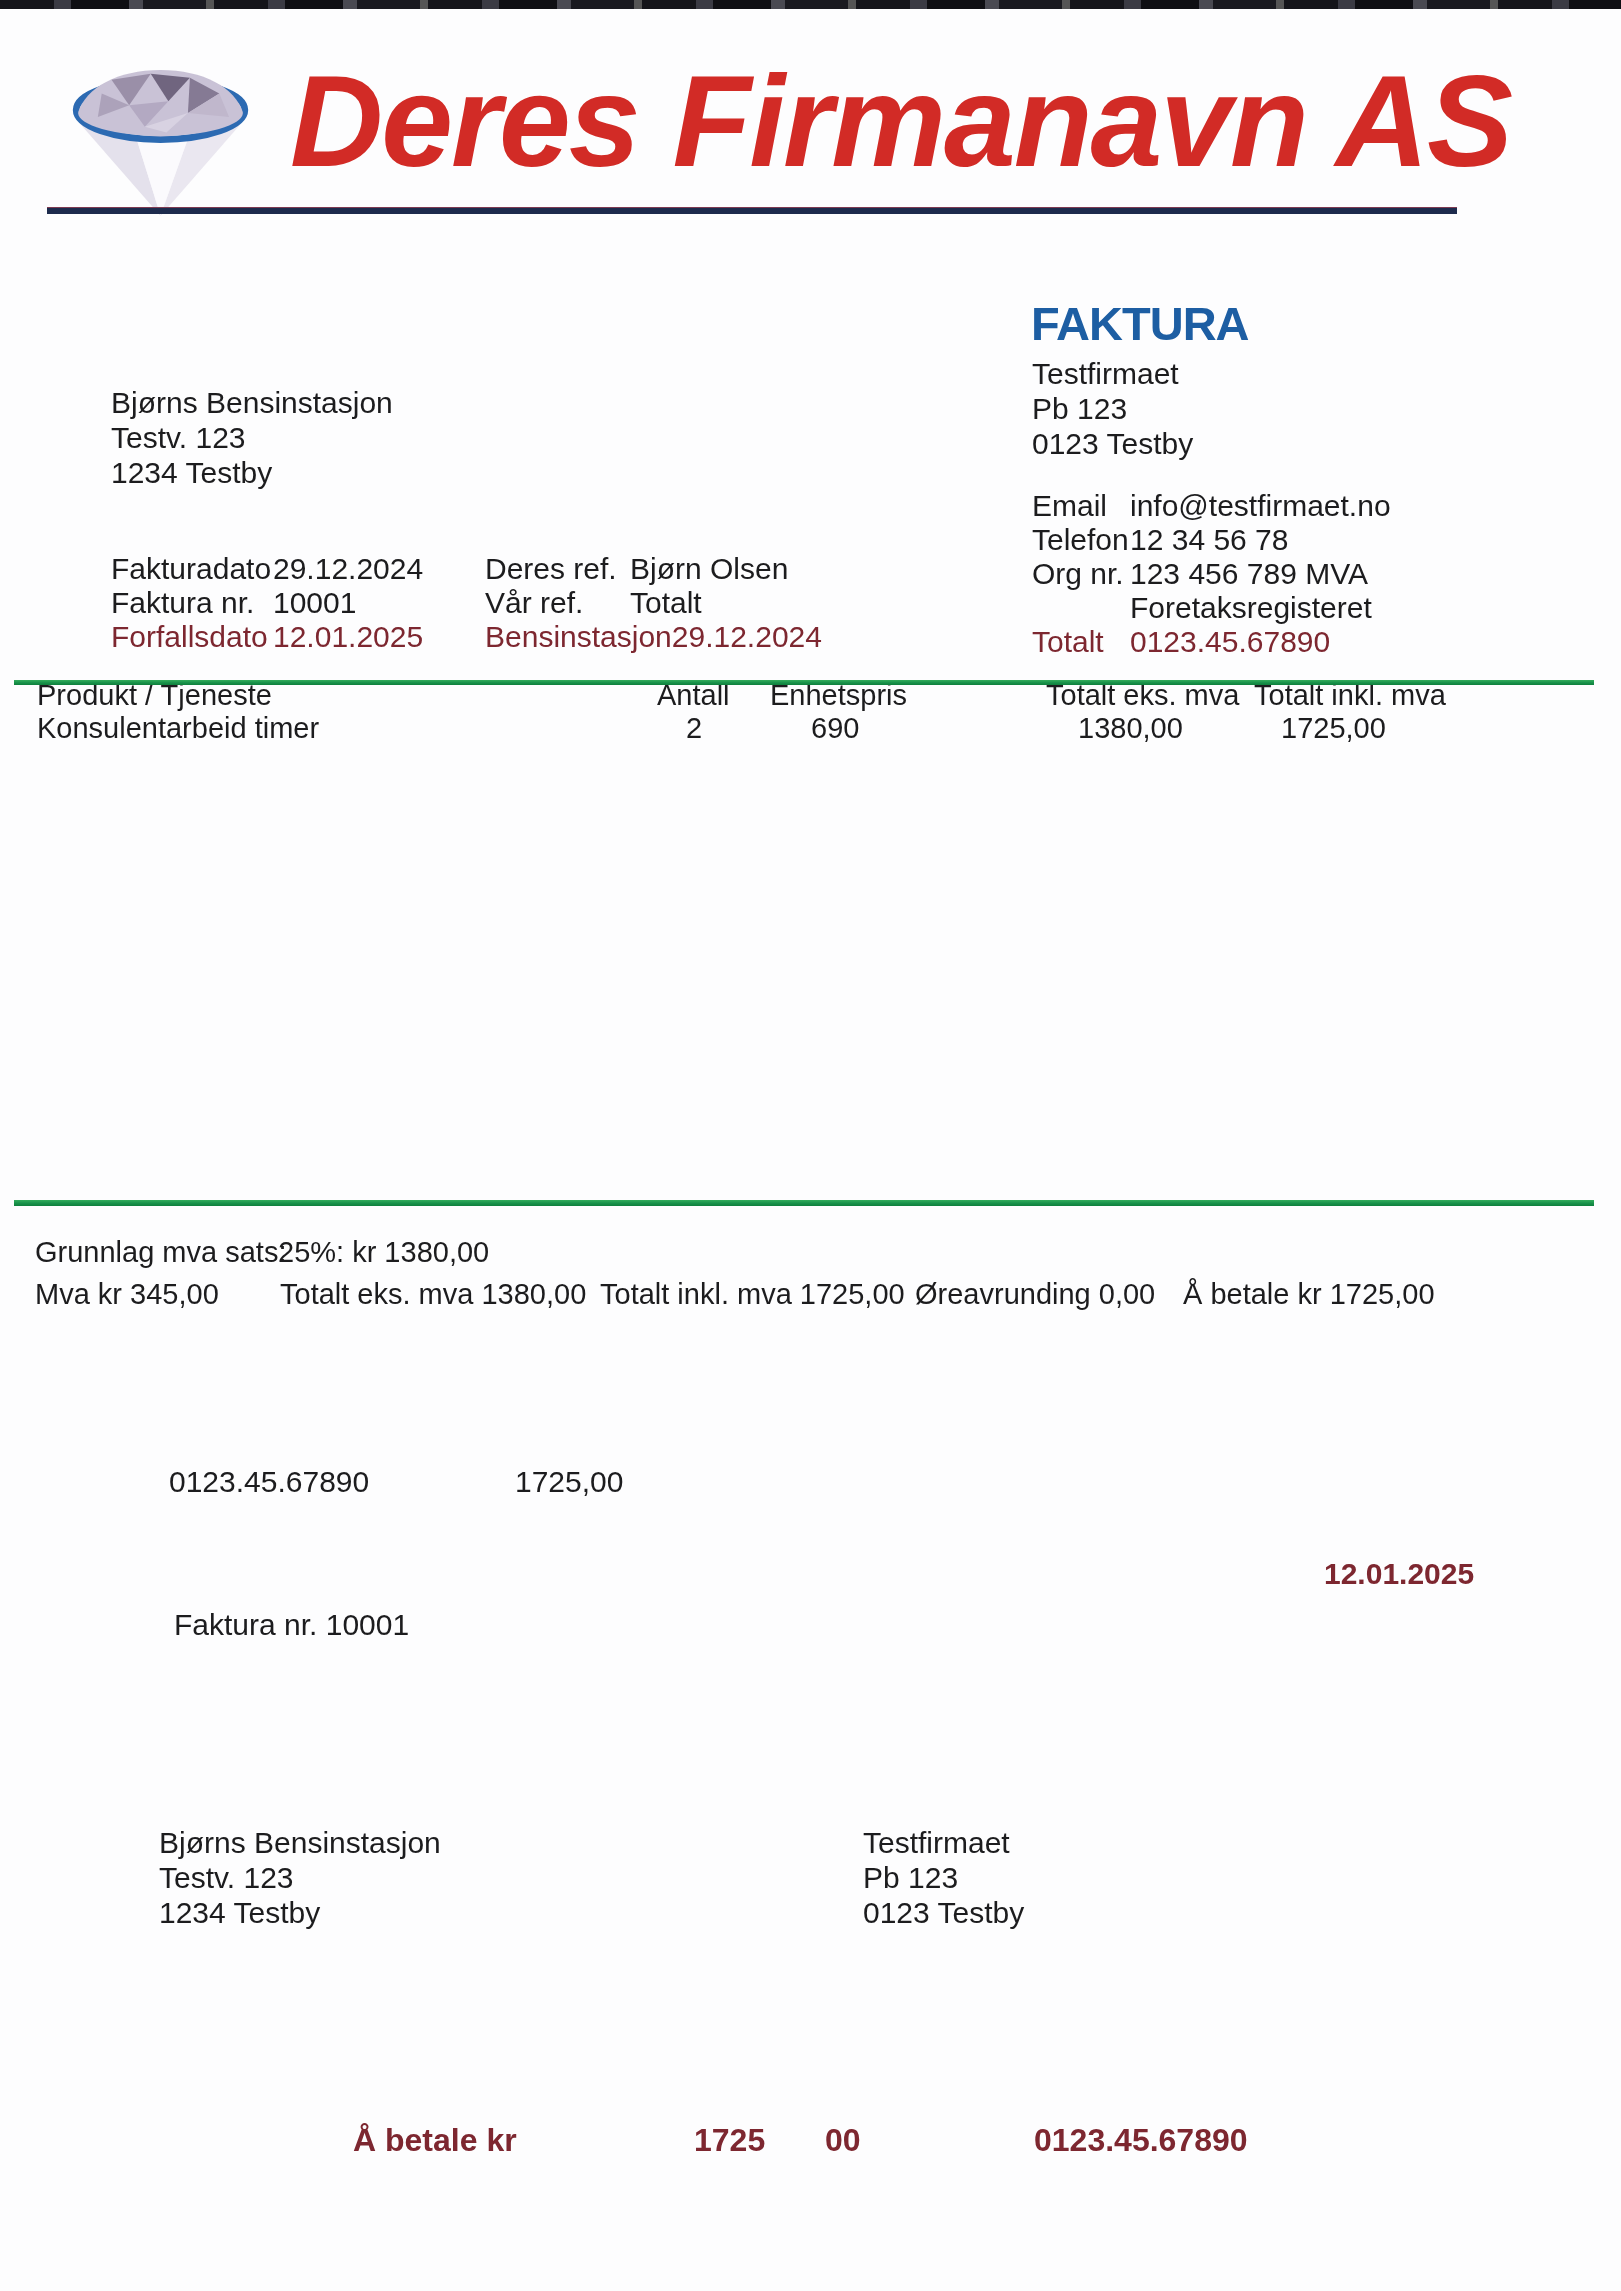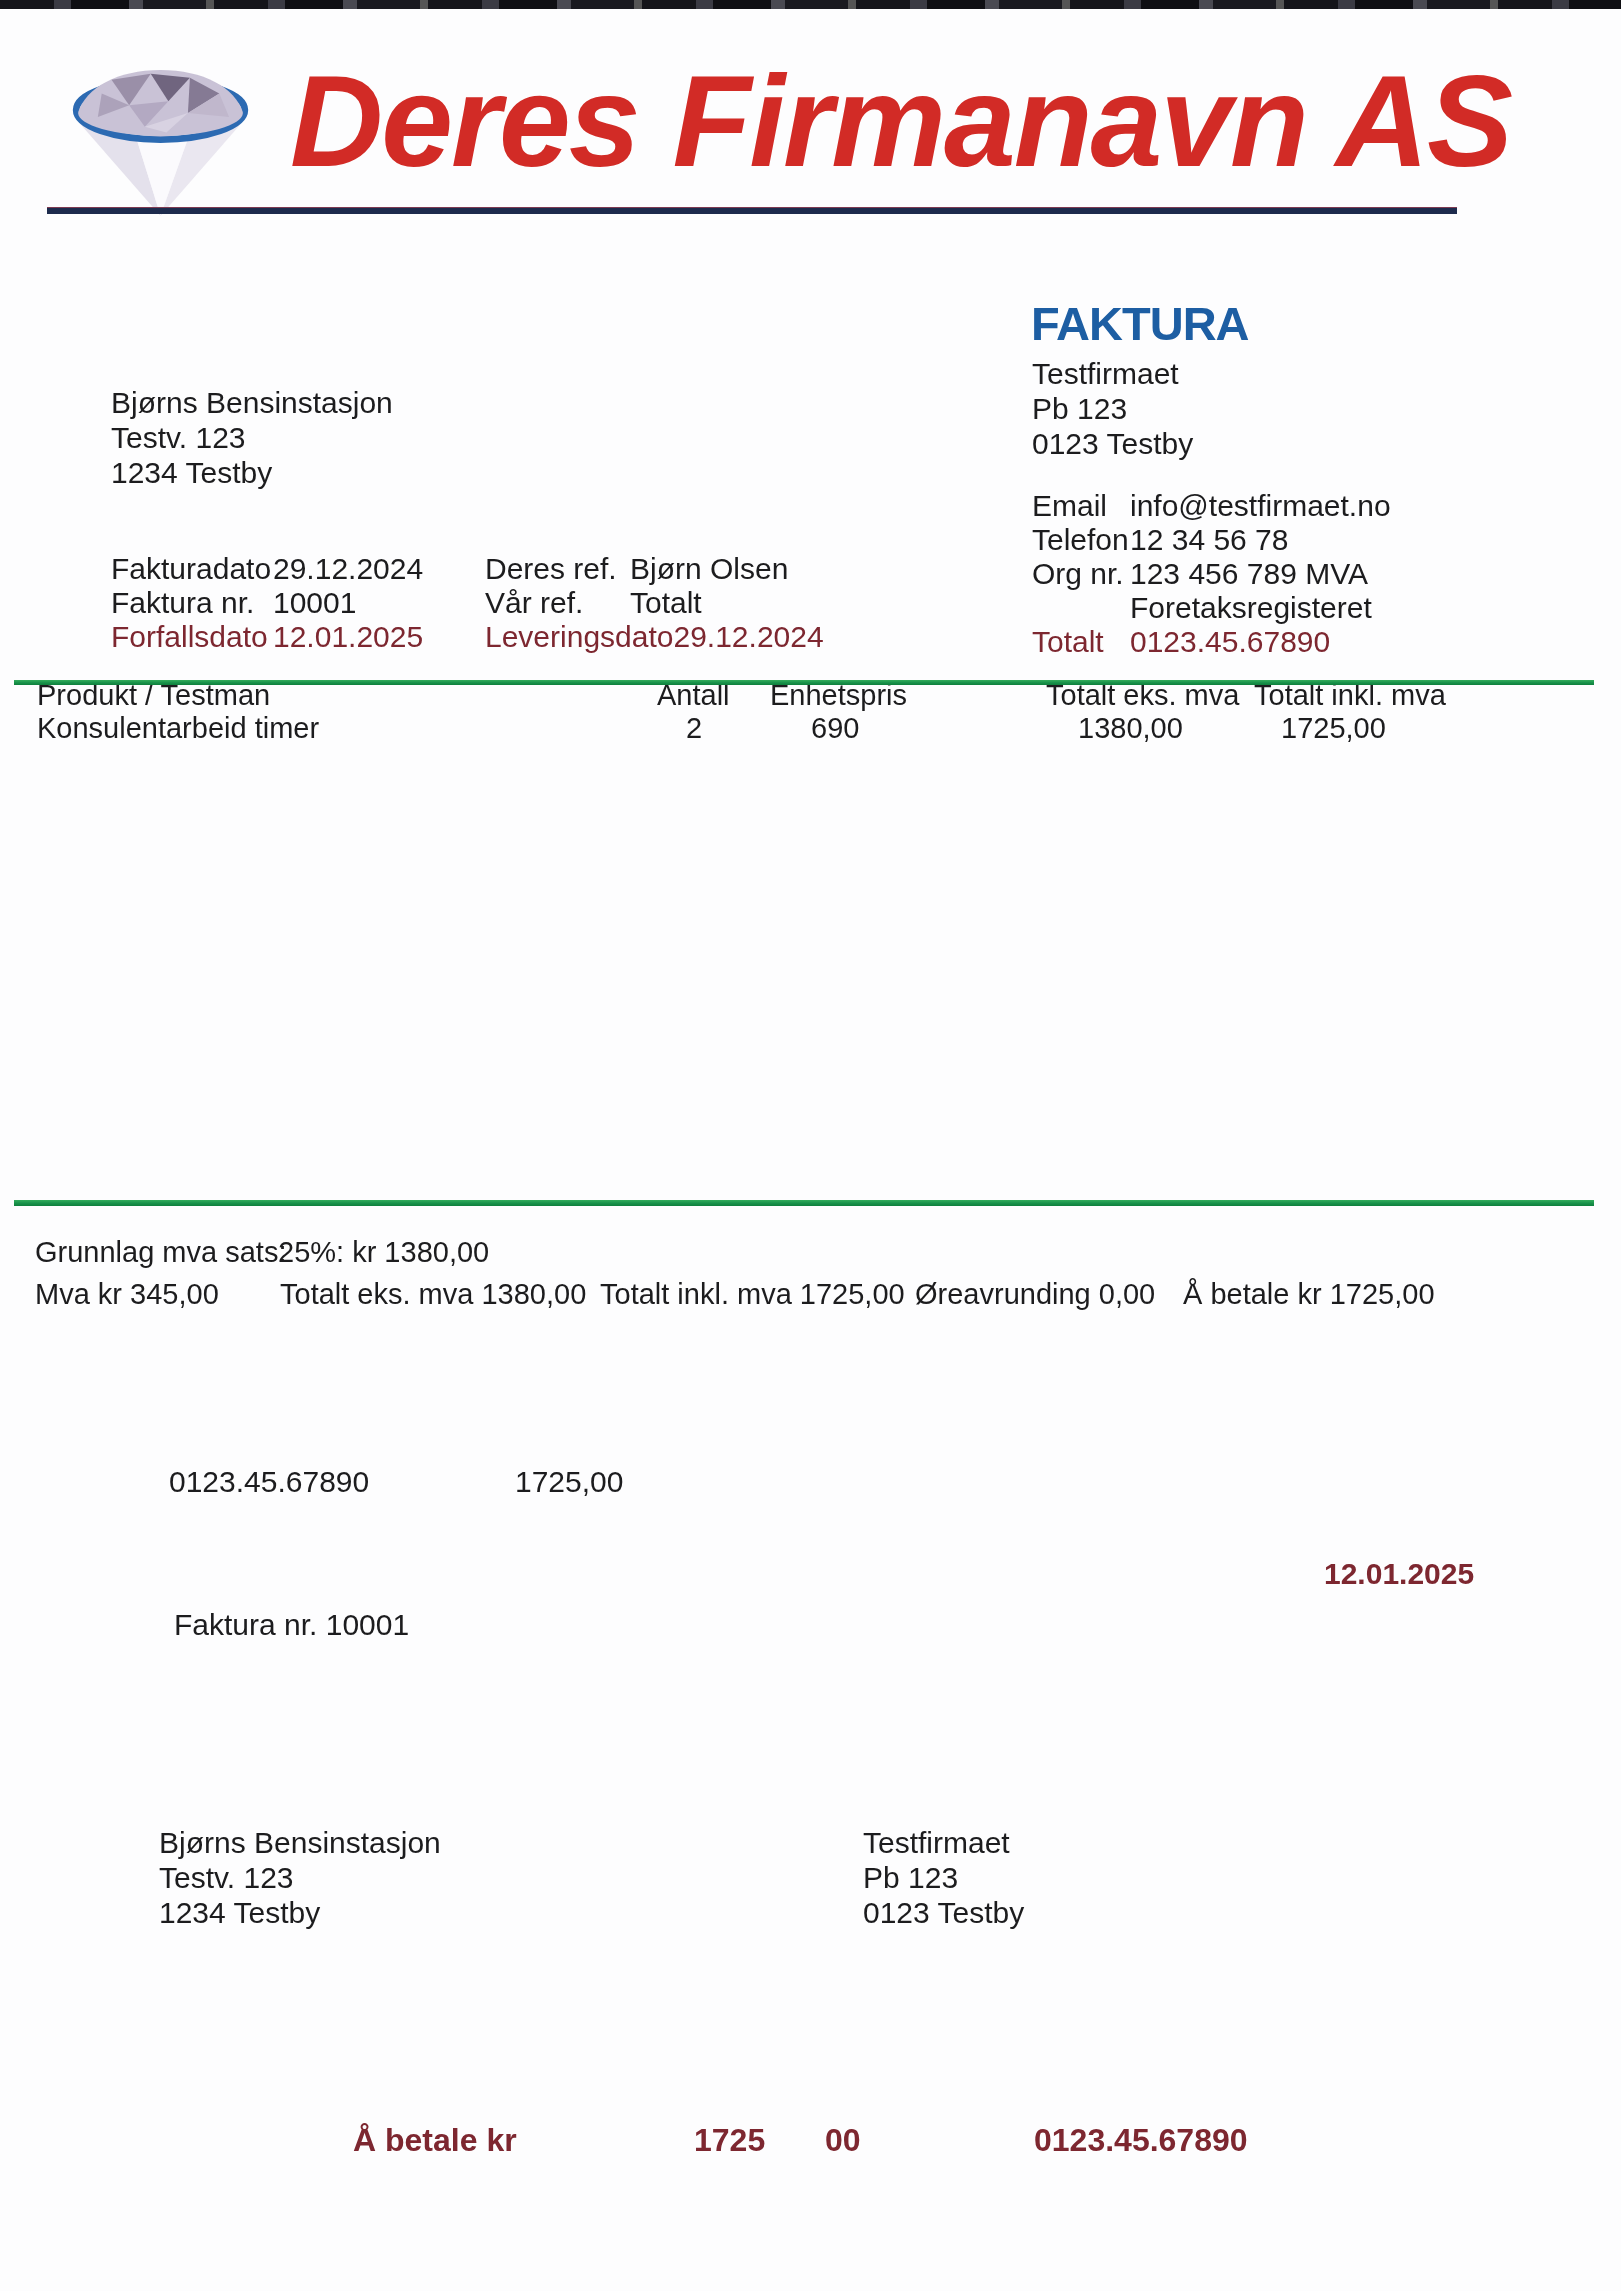--- a/index.html
+++ b/index.html
@@ -125,26 +125,26 @@
   <div class="abs det-m" style="left:485px;top:532px;">
     <div class="kv">
       <span class="k">Deres ref.</span>
       <span>Bjørn Olsen</span>
     </div>
     <div class="kv">
       <span class="k">Vår ref.</span>
       <span>Totalt</span>
     </div>
     <div class="kv maroon">
-      <span class="k">Leveringsdato</span>
+      <span class="k">Bensinstasjon</span>
       <span>29.12.2024</span>
     </div>
   </div>
 
-  <div class="abs t30" style="left:37px;top:659px;">Produkt / Testman</div>
+  <div class="abs t30" style="left:37px;top:659px;">Produkt / Tjeneste</div>
   <div class="abs t30" style="left:657px;top:659px;">Antall</div>
   <div class="abs t30" style="left:770px;top:659px;">Enhetspris</div>
   <div class="abs t30" style="left:1046px;top:659px;">Totalt eks. mva</div>
   <div class="abs t30" style="left:1254px;top:659px;">Totalt inkl. mva</div>
 
   <div class="green-rule" style="left:13.7px;top:680px;width:1580px;"></div>
 
   <div class="abs t30" style="left:37px;top:692px;">Konsulentarbeid timer</div>
   <div class="abs t30" style="left:686px;top:692px;">2</div>
   <div class="abs t30" style="left:811px;top:692px;">690</div>

